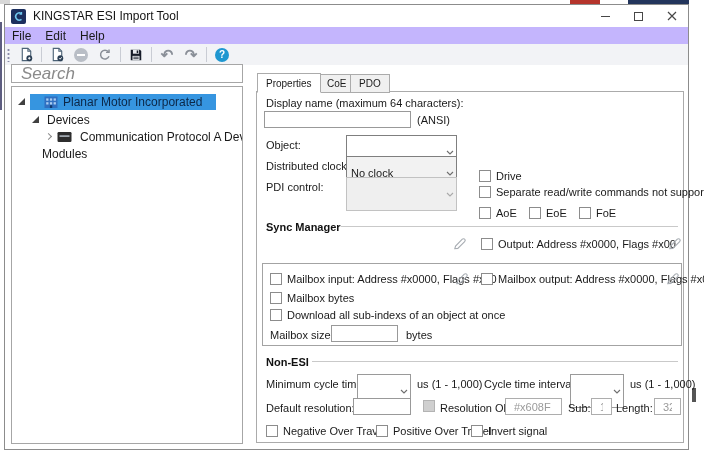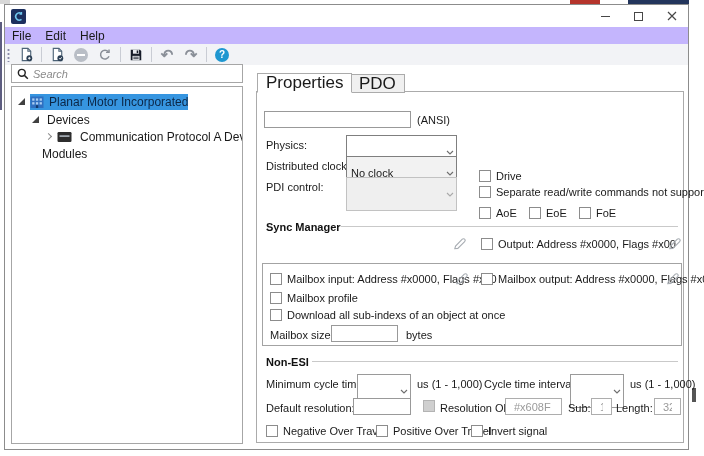--- a/index.html
+++ b/index.html
@@ -25,30 +25,30 @@
 .grip{width:3px;height:14px;margin:0 4px 0 2px;background-image:radial-gradient(circle,#8a8aa8 1px,transparent 1.2px);background-size:3px 4px;background-repeat:repeat-y}
 .tbtn{width:24px;height:19px;display:flex;align-items:center;justify-content:center}
 .tsep{width:1px;height:15px;background:#c9ccd4;margin:0 3px}
 .icon-circle-minus{width:14px;height:14px;border-radius:50%;background:#b9bec6;display:flex;align-items:center;justify-content:center}
 .icon-circle-minus i{display:block;width:8px;height:2px;background:#fff}
 .arrow-glyph{font-size:15px;font-weight:bold;color:#8a8f98;line-height:1}
 .icon-help{width:14px;height:14px;border-radius:50%;background:#1f97d0;color:#fff;font-size:10px;font-weight:bold;display:flex;align-items:center;justify-content:center}
 
 .searchbox{position:absolute;left:6px;top:59px;width:232px;height:19px;border:1px solid #a6a6a6;background:#fff;display:flex;align-items:center}
 .searchbox svg{margin:0 4px 0 5px}
-.search-input{border:0;outline:0;flex:1;font-family:"Liberation Sans",sans-serif;font-size:11px;font-style:italic;color:#6e6e6e;background:transparent}
+.search-input{border:0;outline:0;flex:1;font-family:"Liberation Sans",sans-serif;font-size:17px;font-style:italic;color:#6e6e6e;background:transparent}
 .search-input::placeholder{color:#8a8a8a;font-style:italic}
 .treebox{position:absolute;left:6px;top:81px;width:232px;height:358px;border:1px solid #a6a6a6;background:#fff;overflow:hidden}
 .tree-row{position:absolute;height:17px;display:flex;align-items:center;white-space:nowrap}
 .exp-open{width:0;height:0;border-style:solid;border-width:0 0 7px 7px;border-color:transparent transparent #404040 transparent;margin-right:5px}
 .exp-closed{width:5px;height:5px;border-top:1.4px solid #8a8a8a;border-right:1.4px solid #8a8a8a;transform:rotate(45deg);margin-right:6px}
 .tree-label{font-size:12px;padding:1px 3px}
 .tree-sel{background:#3695e0;color:#0c2747}
 
-.tab{position:absolute;height:19px;display:flex;align-items:center;justify-content:flex-end;border:1px solid #ababab;font-size:17px;padding:5px 8px}
+.tab{position:absolute;height:19px;display:flex;align-items:center;justify-content:flex-end;border:1px solid #ababab;font-size:10px;padding:5px 8px}
 .tab-active{background:#fff;border-bottom:1px solid #fff;height:20px;z-index:3}
 .tab-idle{background:#f0f0f0;z-index:2}
 .contentbox{position:absolute;left:251px;top:86px;width:428px;height:352px;border:1px solid #ababab;background:#fff}
 
 .flabel{position:absolute;white-space:nowrap;color:#1a1a1a}
 .tinput{position:absolute;height:17px;border:1px solid #999;background:#fff;font-family:"Liberation Sans",sans-serif;font-size:11px;padding:0 8px;color:#1a1a1a}
 .tinput:disabled{color:#9a9a9a;background:#fff;border-color:#adadad}
 .combo{position:absolute;height:34px;border:1px solid #7f7f7f;background:#fff;display:flex;align-items:center}
 .combo-gray{background:#f2f2f2}
 .combo-disabled{background:#efefef;border-color:#c2c2c2}
@@ -73,20 +73,21 @@
 
 <div class="window">
 
   <div class="titlebar">
     <div class="app-icon">
       <svg width="11" height="11" viewBox="0 0 11 11">
         <path d="M8.5 2.6 A3.6 3.6 0 1 0 8.5 8.4" fill="none" stroke="#6fc7ee" stroke-width="1.6"></path>
         <path d="M8.5 1 v2 h-2" fill="none" stroke="#6fc7ee" stroke-width="1.3"></path>
       </svg>
     </div>
+    <span class="title-text">KINGSTAR ESI Import Tool</span>
     <div class="win-btns">
       <div class="win-btn">
           <span class="glyph-min"></span>
         </div>
       <div class="win-btn">
           <span class="glyph-max"></span>
         </div>
       <div class="win-btn">
         <svg width="10" height="10" viewBox="0 0 10 10">
           <path d="M1 1 L9 9 M9 1 L1 9" stroke="#474747" stroke-width="1.2"></path>
@@ -158,21 +159,21 @@
     <svg width="12" height="12" viewBox="0 0 14 14">
       <circle cx="5.6" cy="5.6" r="4" fill="none" stroke="#222" stroke-width="1.7"></circle>
       <path d="M8.6 8.6 L12.6 12.6" stroke="#222" stroke-width="1.7"></path>
     </svg>
     <input class="search-input" type="text" placeholder="Search" style="">
   </div>
 
   <div class="treebox">
     <div class="tree-row" style="left:6px;top:6px">
       <span class="exp-open"></span>
-      <span class="tree-sel" style="display:flex;align-items:center;padding:1px 0">
+      <span class="tree-sel" style="display:flex;align-items:center;padding:1px 14px">
         <svg width="14" height="14" viewBox="0 0 14 14" style="margin-right:5px">
           <rect x="0.5" y="1.5" width="13" height="11.5" fill="#2f6fc0"></rect>
           <rect x="2.2" y="3.4" width="2.3" height="2.3" fill="#aacdf2"></rect>
             <rect x="5.9" y="3.4" width="2.3" height="2.3" fill="#aacdf2"></rect>
             <rect x="9.6" y="3.4" width="2.3" height="2.3" fill="#aacdf2"></rect>
           <rect x="2.2" y="7.2" width="2.3" height="2.3" fill="#aacdf2"></rect>
             <rect x="5.9" y="7.2" width="2.3" height="2.3" fill="#aacdf2"></rect>
             <rect x="9.6" y="7.2" width="2.3" height="2.3" fill="#aacdf2"></rect>
           <rect x="5.9" y="10.2" width="2.3" height="2.8" fill="#123a6e"></rect>
         </svg>
@@ -201,24 +202,25 @@
     </div>
   <div class="tab tab-idle" style="left:313px;top:69px">
       <span>CoE</span>
     </div>
   <div class="tab tab-idle" style="left:345px;top:69px">
       <span>PDO</span>
     </div>
 
   <div class="contentbox"></div>
 
+  <span class="flabel" style="left:261px;top:92px">Display name (maximum 64 characters):</span>
   <input class="tinput" style="left: 259px; top: 106px; width: 147px;" value="">
   <span class="flabel" style="left:412px;top:109px">(ANSI)</span>
 
-  <span class="flabel" style="left:261px;top:134px">Physics:</span>
+  <span class="flabel" style="left:261px;top:134px">Object:</span>
   <div class="combo" style="left:341px;top:130px;width:111px">
     <span class="combo-text"></span>
     <span class="chev">
         <svg width="8" height="5" viewBox="0 0 8 5">
           <path d="M1 1 L4 4 L7 1" fill="none" stroke="#6e6e6e" stroke-width="1.1"></path>
         </svg>
       </span>
   </div>
 
   <span class="flabel" style="left:261px;top:155px">Distributed clock:</span>
@@ -288,21 +290,21 @@
   <label class="cb-row" style="left:476px;top:268px">
     <span class="cb"></span>
     <span>Mailbox output: Address #x0000, Flags #x00</span>
   </label>
   <svg class="pencil" style="left:660px;top:266px" viewBox="0 0 16 16">
     <path d="M3 13.5 L3.8 10.8 L11 3.4 C11.7 2.7 12.9 2.7 13.5 3.4 C14.2 4.1 14.2 5.2 13.5 5.9 L6.2 13.2 Z" fill="none" stroke="#a8adb3" stroke-width="1.2"></path>
   </svg>
 
   <label class="cb-row" style="left:265px;top:287px">
     <span class="cb"></span>
-    <span>Mailbox profile</span>
+    <span>Mailbox bytes</span>
   </label>
   <label class="cb-row" style="left:265px;top:304px">
     <span class="cb"></span>
     <span>Download all sub-indexs of an object at once</span>
   </label>
 
   <span class="flabel" style="left:265px;top:324px">Mailbox size</span>
   <input class="tinput" style="left: 326px; top: 320px; width: 67px;" value="">
   <span class="flabel" style="left:401px;top:324px">bytes</span>
 

